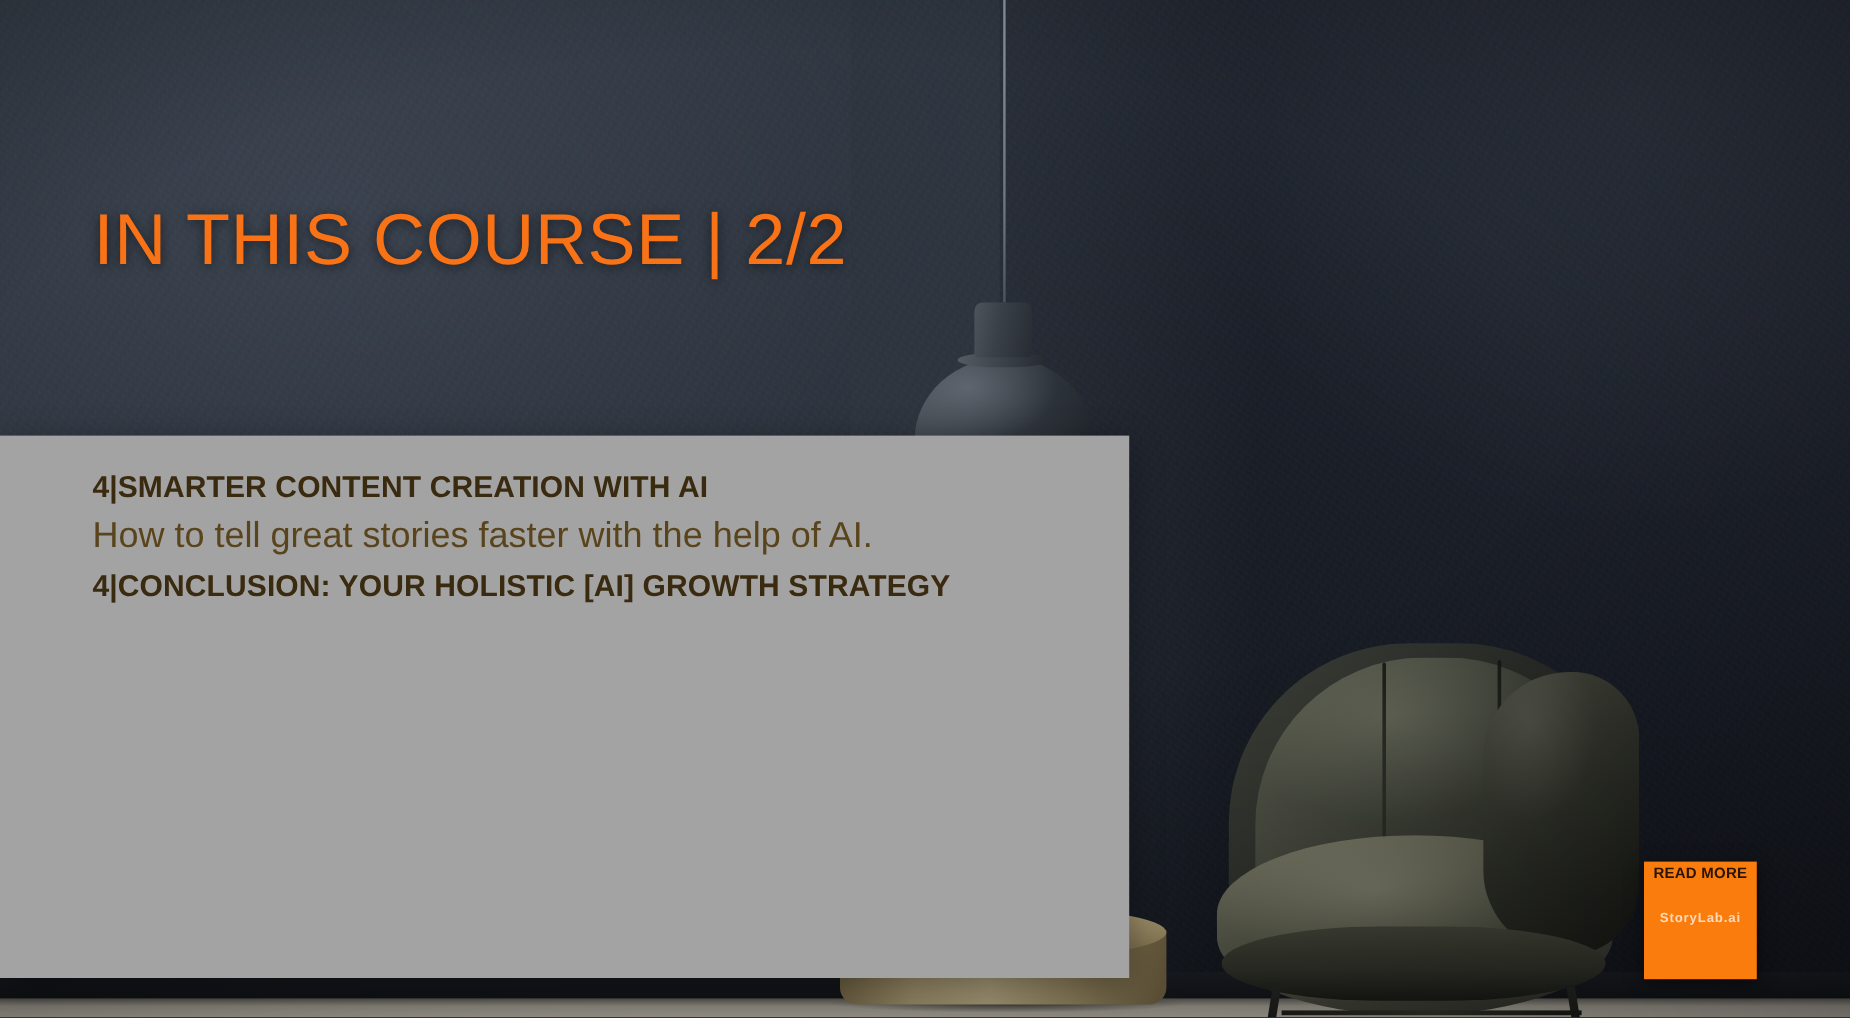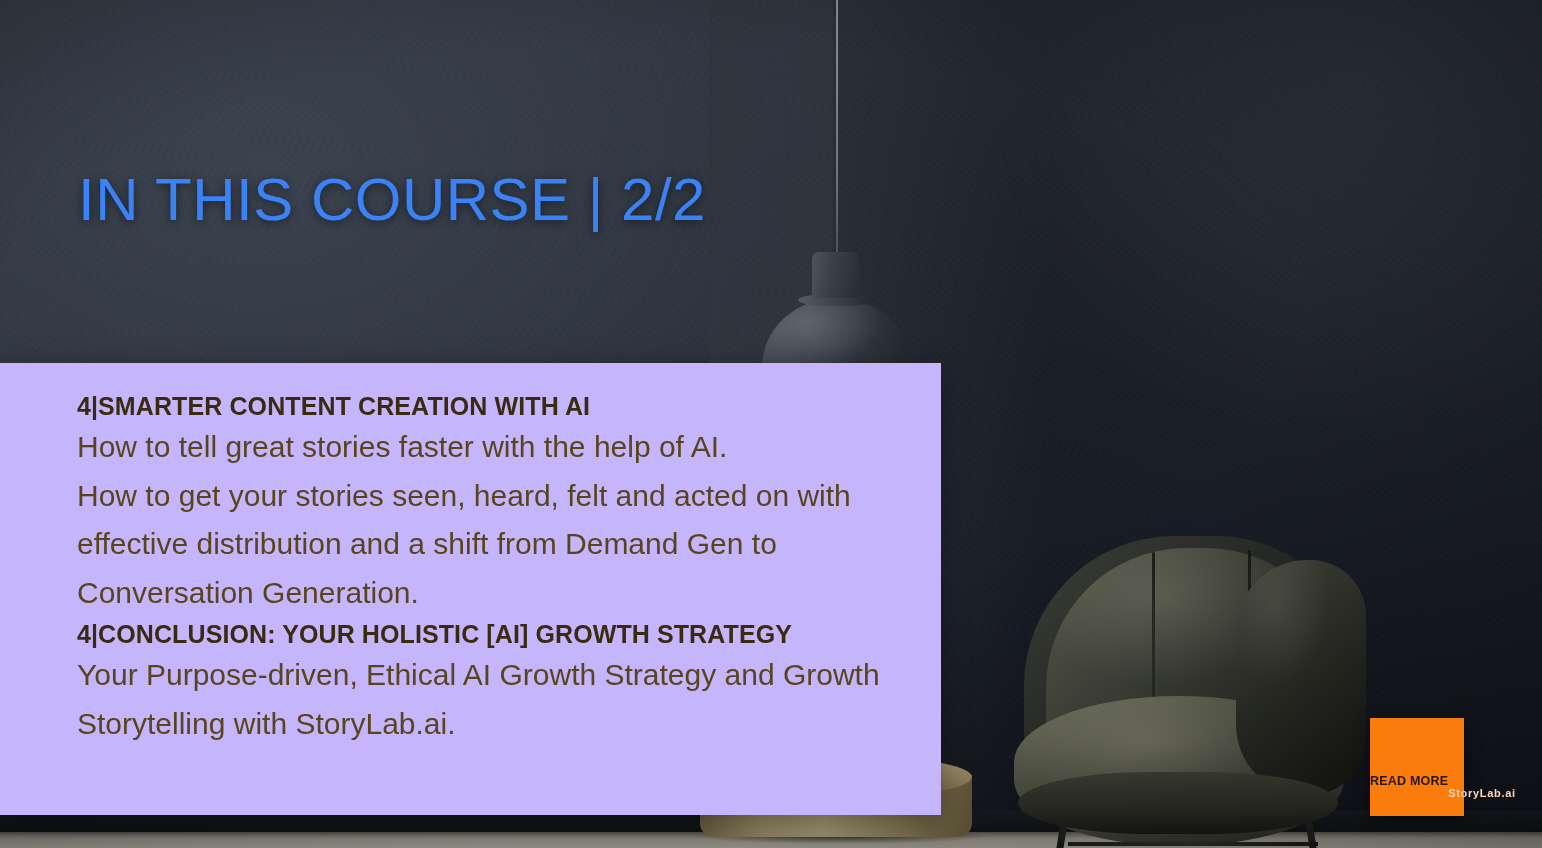--- a/index.html
+++ b/index.html
@@ -165,34 +165,34 @@
   .title-line1{
     color:#ffffff;
     font-size:57px;
     font-weight:400;
     letter-spacing:.2px;
     line-height:1.04;
     white-space:nowrap;
     text-shadow:0 2px 10px rgba(0,0,0,.55);
   }
   .title-line2{
-    color:#3b82f6;
+    color:#f97316;
     font-size:60px;
     font-weight:400;
     letter-spacing:.5px;
     line-height:1.05;
     margin-top:22px;
     white-space:nowrap;
     text-shadow:0 2px 10px rgba(0,0,0,.55);
   }
 
   
   .panel{
     position:absolute; left:0; top:363px; width:941px; height:452px;
-    background:#c4b5fd;
+    background:#a3a3a3;
     z-index:7;
     padding:26px 44px 0 77px;
     box-shadow:0 6px 26px rgba(0,0,0,.35);
   }
   .item{ margin:0; }
   .item-head{
     color:#3a2b10;
     font-size:25px;
     font-weight:bold;
     letter-spacing:.1px;
@@ -205,23 +205,23 @@
     font-weight:400;
     line-height:1.62;
     max-width:810px;
   }
 
   
   .badge{
     position:absolute; left:1370px; top:718px; width:94px; height:98px;
     background:#f97c0c;
     z-index:9;
-    display:flex; flex-direction:row;
+    display:flex; flex-direction:column;
     align-items:center; justify-content:flex-start;
-    padding-top:28px;
+    padding-top:3px;
     box-shadow:0 3px 12px rgba(0,0,0,.5);
   }
   .badge-title{
     color:#2a1405;
     font-size:12.5px;
     font-weight:bold;
     letter-spacing:.2px;
     white-space:nowrap;
   }
   .badge-sub{
@@ -277,26 +277,24 @@
   </div>
 
   <div class="panel">
 
     <div class="item">
       <div class="item-head">4|SMARTER CONTENT CREATION WITH AI</div>
       <div class="item-desc">How to tell great stories faster with the help of AI.</div>
     </div>
 
     <div class="item">
-      <div class="item-desc">How to get your stories seen, heard, felt and acted on with effective distribution and a shift from Demand Gen to Conversation Generation.</div>
     </div>
 
     <div class="item">
       <div class="item-head">4|CONCLUSION: YOUR HOLISTIC [AI] GROWTH STRATEGY</div>
-      <div class="item-desc">Your Purpose-driven, Ethical AI Growth Strategy and Growth Storytelling with StoryLab.ai.</div>
     </div>
 
   </div>
 
   <div class="badge">
     <div class="badge-title">READ MORE</div>
     <div class="badge-sub">StoryLab.ai</div>
   </div>
 
 </div>

